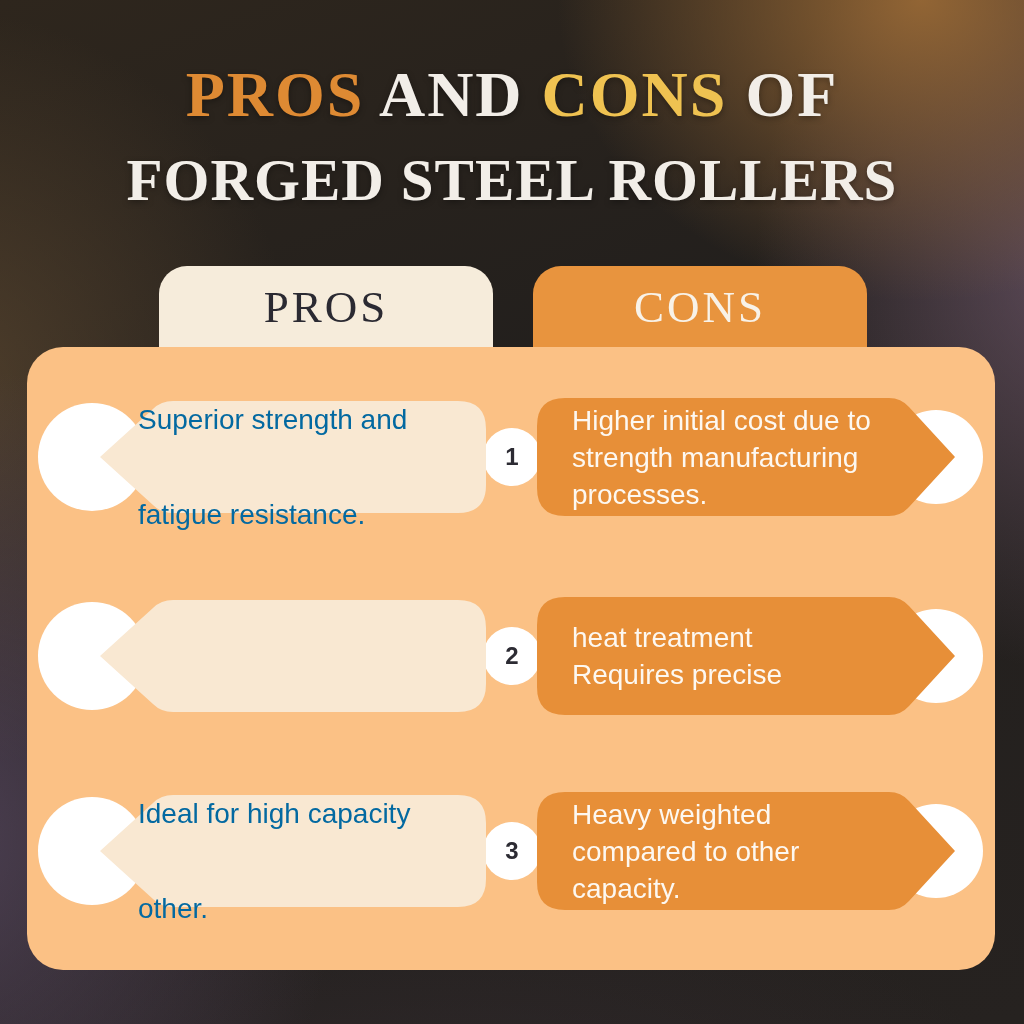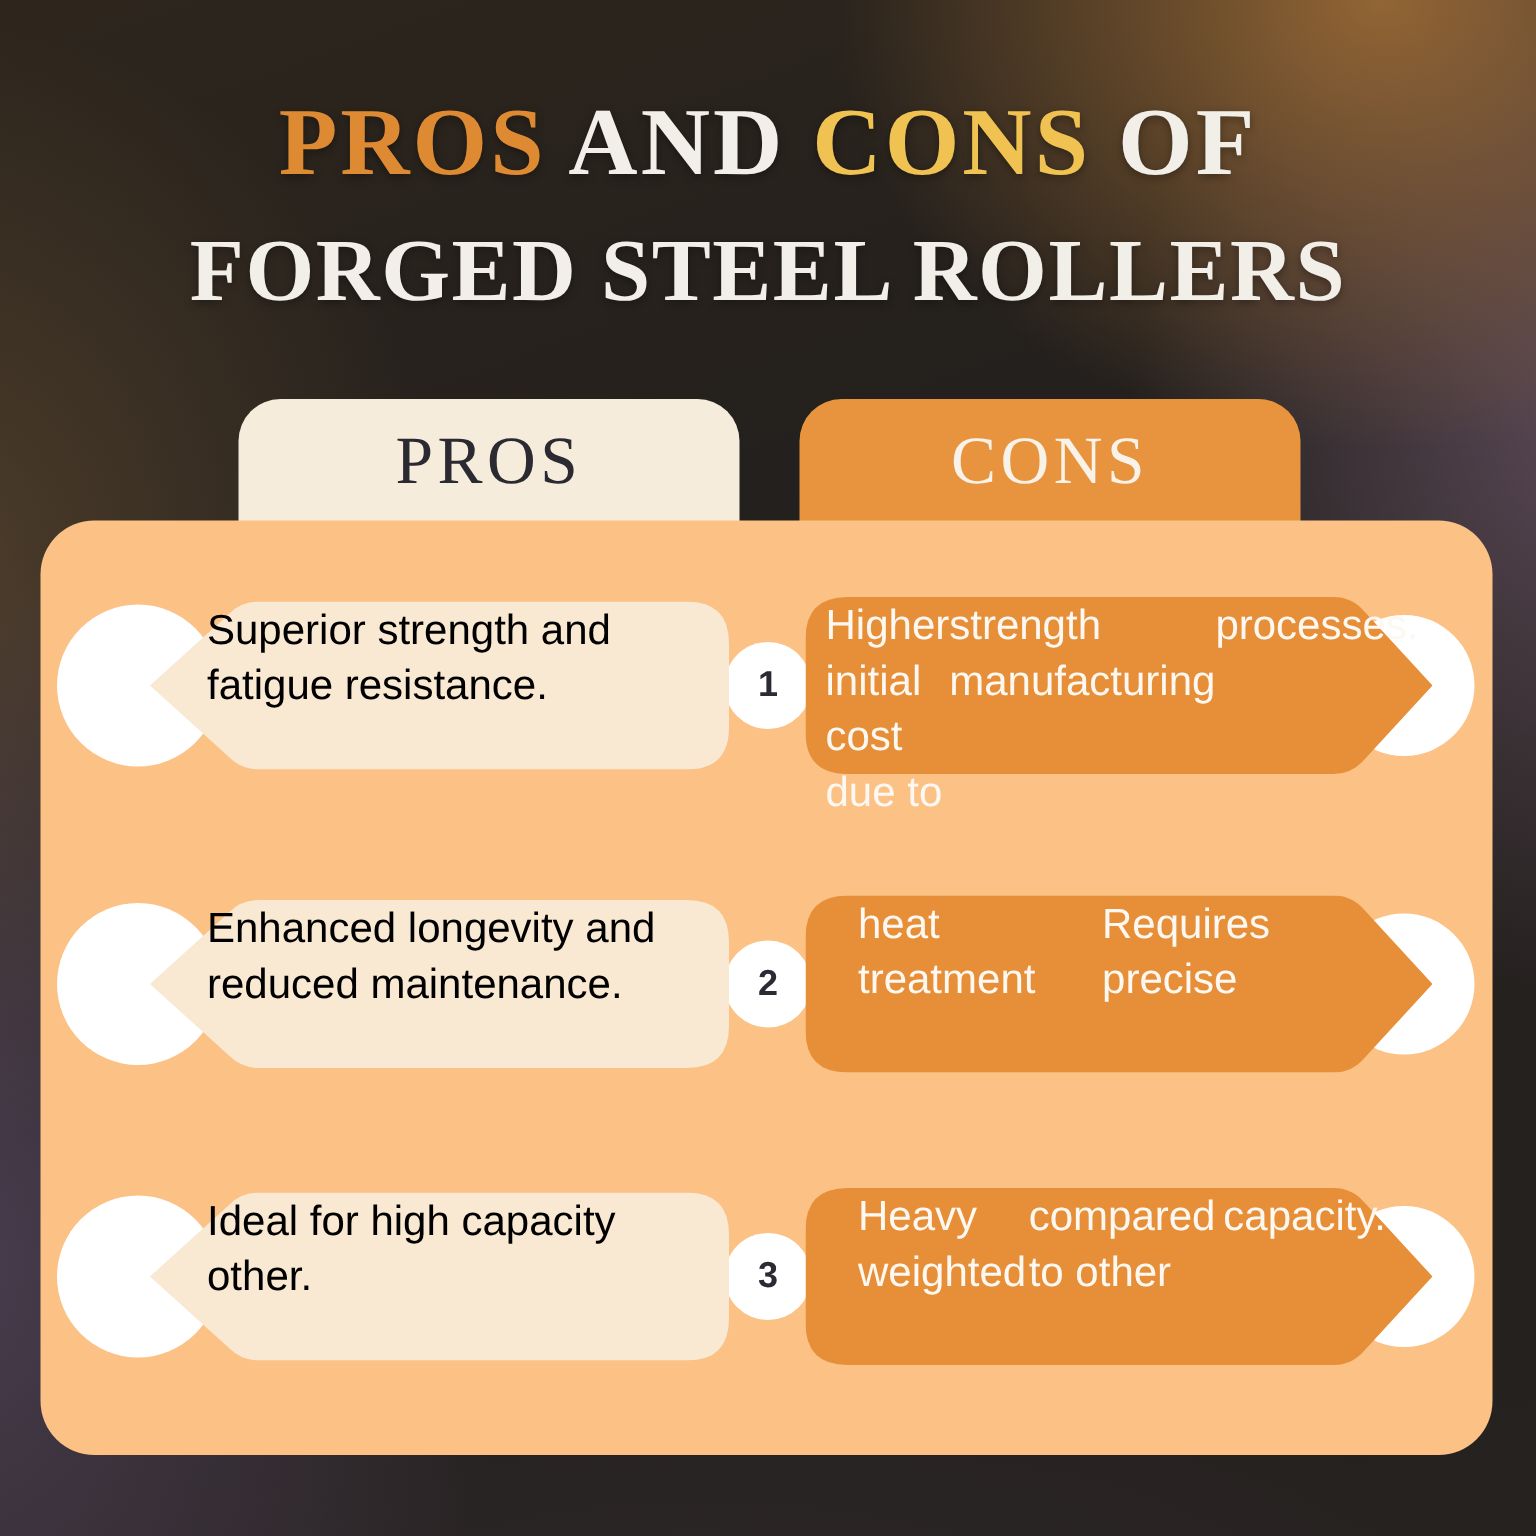--- a/index.html
+++ b/index.html
@@ -43,24 +43,24 @@
   .chev-left  { left:11px;  top:5px;  width:108px; height:108px; }
   .chev-right { left:862px; top:12px; width:94px;  height:94px; }
 
   .probox { position:absolute; left:73px;  top:3px; width:386px; height:112px; z-index:3; }
   .conbox { position:absolute; left:510px; top:0;   width:418px; height:118px; z-index:3; }
   .probox svg, .conbox svg { position:absolute; left:0; top:0; display:block; }
   .pro-path { fill:#F9E8D2; }
   .con-path { fill:#E78F38; }
 
   .protext { position:absolute; left:38px; top:0; width:330px; height:132px;
-             display:flex; flex-direction:column; justify-content:flex-start;
-             font-size:28px; line-height:37px; color:#000000; }
+             display:flex; flex-direction:column; justify-content:space-between;
+             font-size:28px; line-height:37px; color:#0369a1; }
   .context { position:absolute; left:35px; top:0; width:352px; height:118px;
-             display:flex; flex-direction:row; justify-content:center;
+             display:flex; flex-direction:column; justify-content:center;
              font-size:28px; line-height:37px; color:#FDF8F1; }
 
   .numcircle { position:absolute; left:456px; top:30px; width:58px; height:58px; z-index:2;
                background:#FFFFFF; border-radius:50%;
                display:flex; align-items:center; justify-content:center;
                font-size:24px; font-weight:bold; color:#2C2B33; }
 </style>
 </head>
 <body>
 
@@ -106,24 +106,20 @@
     <div class="row row-2">
       <div class="chev chev-left"></div>
       <div class="chev chev-right"></div>
       <div class="numcircle">
           <span>2</span>
         </div>
       <div class="probox">
         <svg width="386" height="112" viewBox="0 0 386 112">
             <path class="pro-path" d="M 0 56 L 53 8 Q 61 0 73 0 L 358 0 Q 386 0 386 28 L 386 84 Q 386 112 358 112 L 73 112 Q 61 112 53 104 Z"></path>
           </svg>
-        <div class="protext">
-          <div>Enhanced longevity and</div>
-          <div>reduced maintenance.</div>
-        </div>
       </div>
       <div class="conbox">
         <svg width="418" height="118" viewBox="0 0 418 118">
             <path class="con-path" d="M 28 0 L 352 0 Q 364 0 372 9 L 418 59 L 372 109 Q 364 118 352 118 L 28 118 Q 0 118 0 90 L 0 28 Q 0 0 28 0 Z"></path>
           </svg>
         <div class="context">
           <div>heat treatment</div>
           <div>Requires precise</div>
           <div></div>
         </div>

